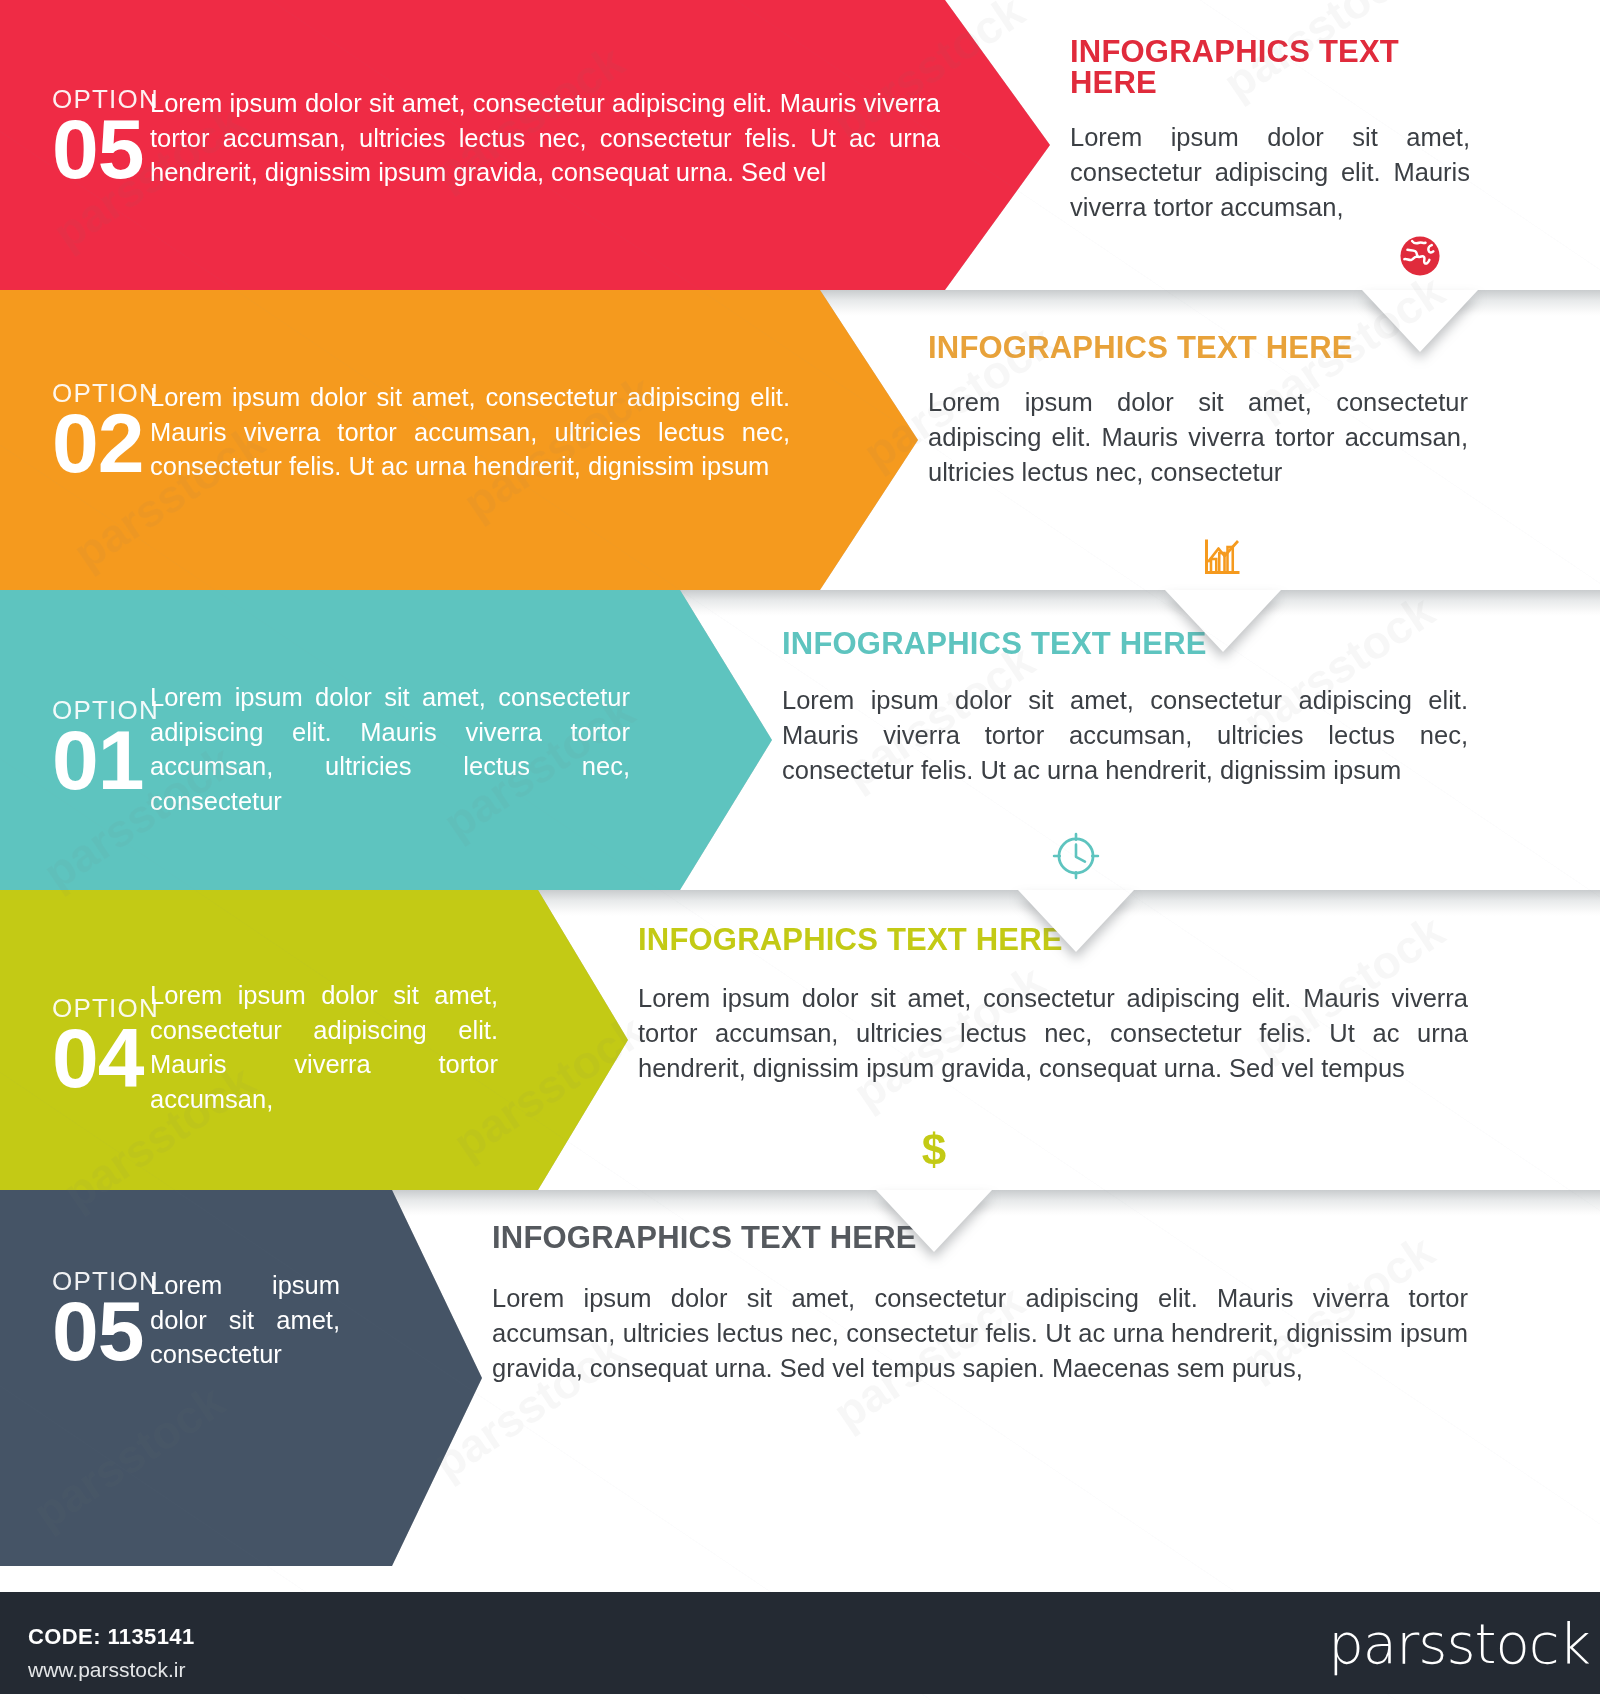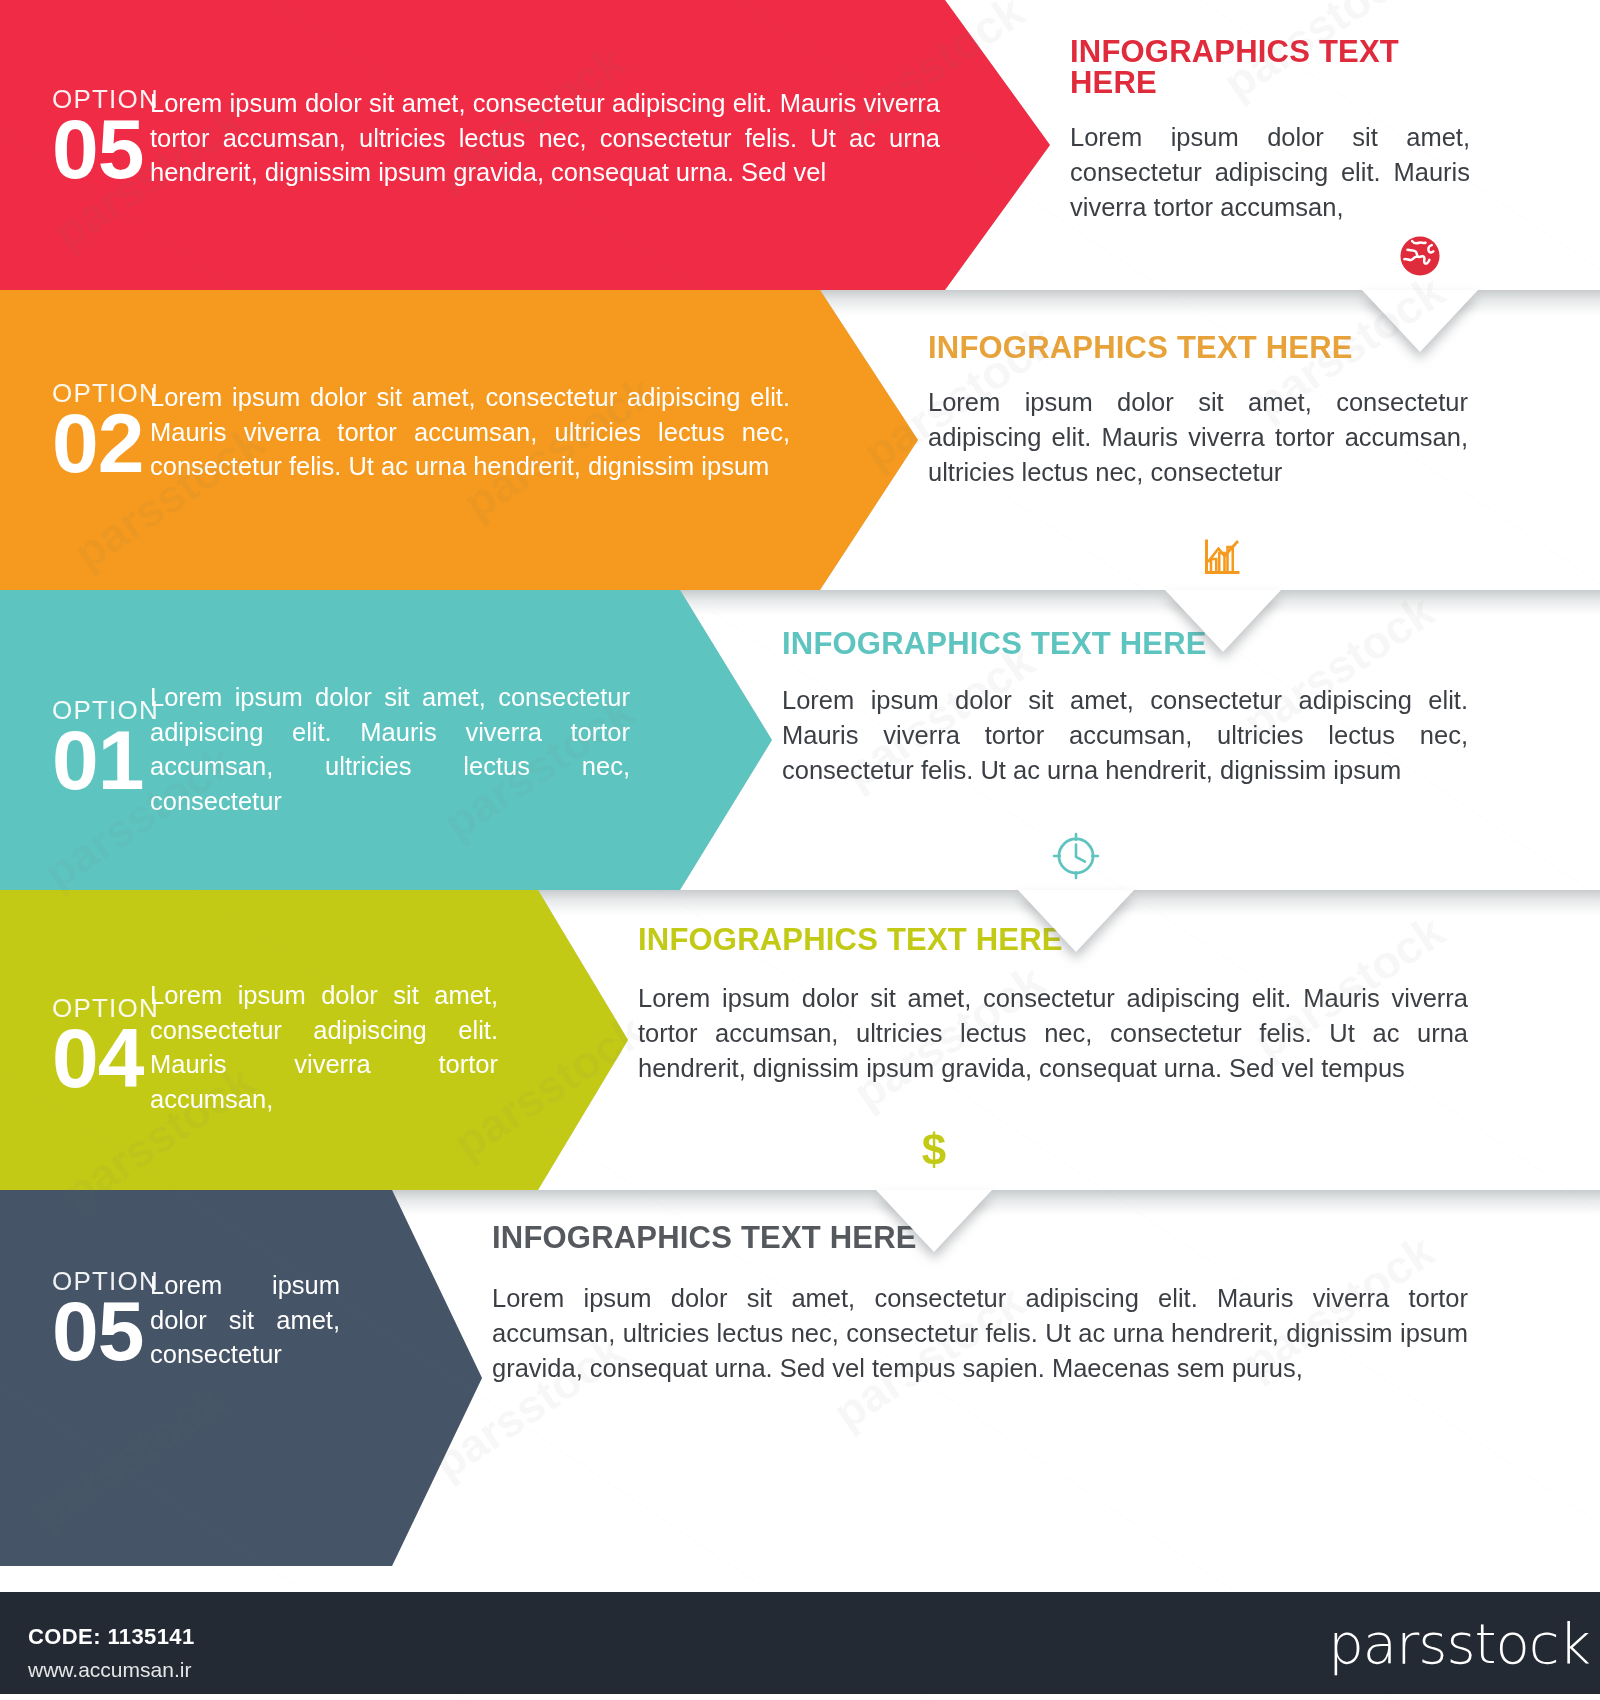--- a/index.html
+++ b/index.html
@@ -239,17 +239,17 @@
     <span style="left:840px;top:1010px;">parsstock</span>
     <span style="left:1240px;top:960px;">parsstock</span>
     <span style="left:20px;top:1430px;">parsstock</span>
     <span style="left:420px;top:1380px;">parsstock</span>
     <span style="left:820px;top:1330px;">parsstock</span>
     <span style="left:1230px;top:1280px;">parsstock</span>
   </div>
 
   <div id="footer">
     <div class="code">CODE: 1135141</div>
-    <div class="site">www.accumsan.ir</div>
+    <div class="site">www.parsstock.ir</div>
     <div class="logo">parsstock</div>
   </div>
 
 </div>
 
 </body></html>

